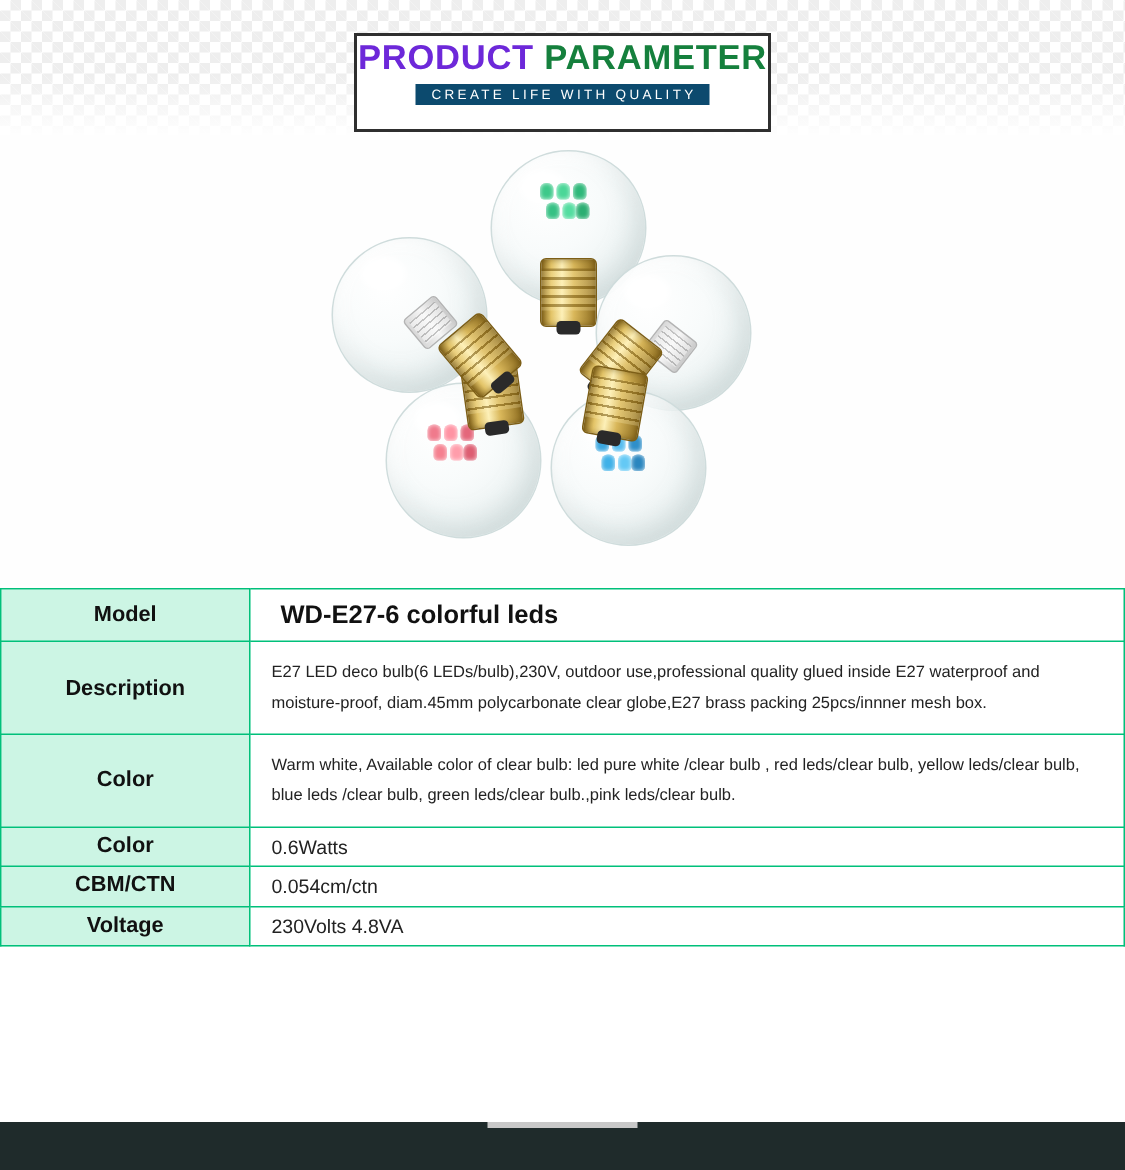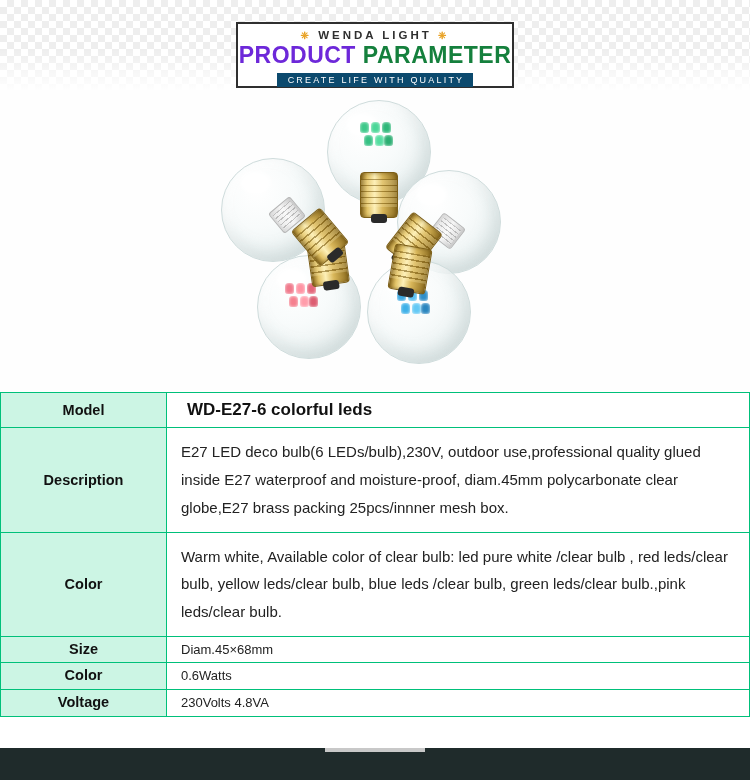--- a/index.html
+++ b/index.html
@@ -175,21 +175,21 @@
     width: 166px;
     background: #ccf5e4;
     text-align: center;
     font-size: 14.5px;
     font-weight: bold;
     color: #111111;
     padding: 6px 0;
   }
   td.value {
     background: #ffffff;
-    font-size: 15px;
+    font-size: 11px;
     color: #222222;
     padding: 8px 10px 8px 14px;
     line-height: 1.85;
   }
   td.value.model {
     font-size: 17px;
     font-weight: bold;
     color: #111111;
     padding: 7px 10px 7px 20px;
     line-height: 1.2;
@@ -218,25 +218,20 @@
 </style>
 </head>
 <body>
 
 <div id="page">
 
   <div class="checker"></div>
   <div class="checker-fade"></div>
 
   <div class="banner">
-    <div class="banner-brand">
-      <span class="brand-orn">❈</span>
-      <span>WENDA LIGHT</span>
-      <span class="brand-orn">❈</span>
-    </div>
     <div class="banner-title">
       <span class="w1">PRODUCT</span>
       <span class="w2">PARAMETER</span>
     </div>
     <div class="banner-sub">CREATE LIFE WITH QUALITY</div>
   </div>
 
   <div class="photo">
     <div class="bulb-cluster">
 
@@ -313,26 +308,26 @@
         </tr>
         <tr class="tall">
           <td class="label">Description</td>
           <td class="value">E27  LED deco bulb(6 LEDs/bulb),230V, outdoor use,professional quality glued inside E27 waterproof and moisture-proof,  diam.45mm polycarbonate clear globe,E27 brass packing  25pcs/innner mesh box.</td>
         </tr>
         <tr class="tall">
           <td class="label">Color</td>
           <td class="value">Warm white, Available color of clear bulb: led pure white /clear bulb , red leds/clear bulb, yellow leds/clear bulb, blue leds /clear bulb, green leds/clear bulb.,pink leds/clear bulb.</td>
         </tr>
         <tr class="short">
-          <td class="label">Size</td>
-          <td class="value">Diam.45×68mm</td>
-        </tr>
-        <tr class="short">
           <td class="label">Color</td>
           <td class="value">0.6Watts</td>
+        </tr>
+        <tr class="short">
+          <td class="label">CBM/CTN</td>
+          <td class="value">0.054cm/ctn</td>
         </tr>
         <tr class="short">
           <td class="label">Voltage</td>
           <td class="value">230Volts   4.8VA</td>
         </tr>
       </tbody>
     </table>
   </div>
 
   <div class="bottom">

